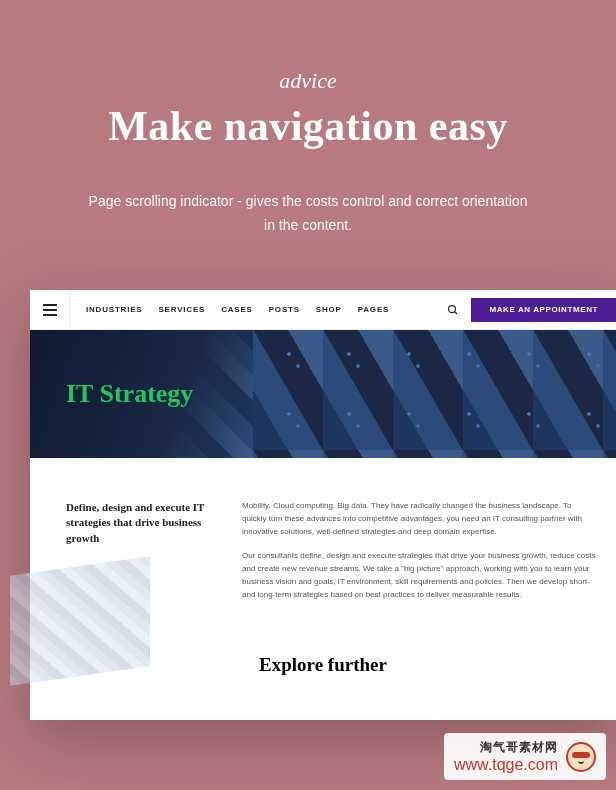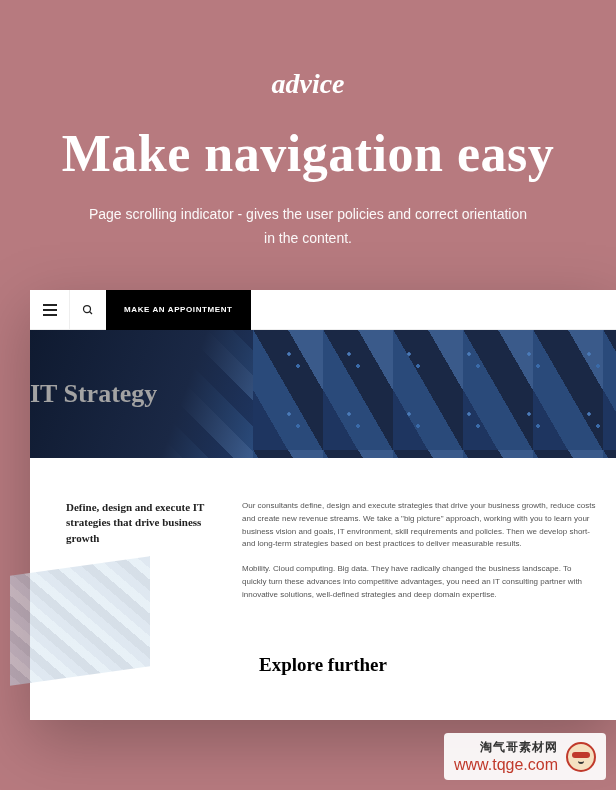--- a/index.html
+++ b/index.html
@@ -1,33 +1,33 @@
 <!DOCTYPE html>
 <html><head>
 <meta charset="utf-8">
 <style>
 *{margin:0;padding:0;box-sizing:border-box}
 body{width:616px;height:790px;background:#b77a7f;font-family:-apple-system,BlinkMacSystemFont,"Segoe UI",Arial,sans-serif;overflow:hidden;position:relative}
 .hero{text-align:center;padding:68px 40px 30px;color:#fff}
-.advice{font-family:Georgia,serif;font-style:italic;font-size:28px;font-weight:700;margin-bottom:24px}
-.headline{font-family:Georgia,serif;font-size:52px;font-weight:700;margin-bottom:20px;letter-spacing:.5px}
+.advice{font-family:Georgia,serif;font-style:italic;font-size:22px;font-weight:400;margin-bottom:8px}
+.headline{font-family:Georgia,serif;font-size:42px;font-weight:700;margin-bottom:40px;letter-spacing:.5px}
 .subhead{font-size:14px;line-height:1.7;opacity:.95;max-width:440px;margin:0 auto}
 .preview{position:absolute;left:30px;right:0;top:290px;width:586px;height:430px;background:#fff;box-shadow:0 20px 60px rgba(0,0,0,.25)}
 .navbar{height:40px;display:flex;align-items:center;border-bottom:1px solid #eee;background:#fff}
 .burger{width:40px;height:40px;display:flex;flex-direction:column;justify-content:center;align-items:center;gap:3px;border-right:1px solid #eee}
 .burger span{width:14px;height:2px;background:#222}
 .navlinks{display:flex;gap:16px;padding-left:16px;flex:1}
 .navlinks a{font-size:8px;letter-spacing:.8px;color:#222;font-weight:600;text-decoration:none}
 .search{width:36px;display:flex;align-items:center;justify-content:center}
 .search svg{width:12px;height:12px}
-.cta{background:#000000;color:#fff;font-size:8px;letter-spacing:.6px;font-weight:600;padding:0 18px;height:40px;display:flex;align-items:center}
+.cta{background:#4c1d95;color:#fff;font-size:8px;letter-spacing:.6px;font-weight:600;padding:0 18px;height:24px;display:flex;align-items:center}
 .banner{height:128px;background:#1a2845;position:relative;overflow:hidden;display:flex;align-items:center}
 .banner-bg{position:absolute;inset:0;background:linear-gradient(110deg,#0f1a30 0%,#1a2845 28%,transparent 42%),repeating-linear-gradient(45deg,#2a4a7a 0 18px,#1e3560 18px 36px,#3a5a8a 36px 54px);opacity:1}
 .banner-geo{position:absolute;right:0;top:0;width:62%;height:100%;background:radial-gradient(circle at 60% 40%,#4a7ab8 3%,transparent 3.5%),radial-gradient(circle at 75% 60%,#3a6aa8 3%,transparent 3.5%),linear-gradient(60deg,#1e3560 25%,#2a4a7a 25% 50%,#1a2845 50% 75%,#3a5a8a 75%);background-size:60px 60px,60px 60px,70px 120px}
-.banner h1{position:relative;font-family:Georgia,serif;color:#a3a3a3;font-size:26px;font-weight:700;line-height:1.25;z-index:2}
+.banner h1{position:relative;font-family:Georgia,serif;color:#22c55e;font-size:26px;font-weight:700;line-height:1.25;padding-left:36px;z-index:2}
 .content{display:flex;padding:42px 18px 22px 36px;gap:28px;position:relative}
 .left-col{width:148px;flex-shrink:0}
 .left-col h3{font-family:Georgia,serif;font-size:11px;font-weight:700;line-height:1.4;color:#222}
 .left-deco{position:absolute;left:-20px;bottom:-40px;width:140px;height:110px;background:repeating-linear-gradient(45deg,#c5d5e5 0 8px,#b5c5d5 8px 16px,#d5e5f0 16px 24px);opacity:.55;transform:skewY(-8deg)}
 .right-col{flex:1;font-size:8px;line-height:1.6;color:#555}
 .right-col p{margin-bottom:12px}
 .explore{text-align:center;padding:18px 0 14px;border-top:0}
 .explore h2{font-family:Georgia,serif;font-size:19px;font-weight:700;color:#000000}
 .watermark{position:absolute;right:10px;bottom:10px;display:flex;align-items:center;gap:8px;background:rgba(255,255,255,.92);padding:6px 10px;border-radius:4px}
 .wm-text{text-align:right}
@@ -36,30 +36,38 @@
 .wm-face{width:30px;height:30px;border:2px solid #c0392b;border-radius:50%;position:relative;background:#f5e0c0}
 .wm-face::before{content:"";position:absolute;top:8px;left:4px;width:18px;height:6px;background:#c0392b;border-radius:3px}
 .wm-face::after{content:"";position:absolute;bottom:6px;left:10px;width:6px;height:3px;border-bottom:2px solid #333;border-radius:0 0 6px 6px}
 </style>
 </head>
 <body>
 
 <div class="hero">
   <div class="advice">advice</div>
   <div class="headline">Make navigation easy</div>
-  <div class="subhead">Page scrolling indicator - gives the user policies and correct orientation in the content.</div>
+  <div class="subhead">Page scrolling indicator - gives the costs control and correct orientation in the content.</div>
 </div>
 
 <div class="preview">
   <div class="navbar">
     <div class="burger">
         <span></span>
         <span></span>
         <span></span>
       </div>
+    <div class="navlinks">
+      <a>INDUSTRIES</a>
+      <a>SERVICES</a>
+      <a>CASES</a>
+      <a>POSTS</a>
+      <a>SHOP</a>
+      <a>PAGES</a>
+    </div>
     <div class="search">
       <svg viewBox="0 0 24 24" fill="none" stroke="#222" stroke-width="2.5">
           <circle cx="10" cy="10" r="7"></circle>
           <line x1="20" y1="20" x2="15" y2="15"></line>
         </svg>
     </div>
     <div class="cta">MAKE AN APPOINTMENT</div>
   </div>
 
   <div class="banner">
@@ -69,22 +77,22 @@
       <span>IT Strategy</span><br>
     </h1>
   </div>
 
   <div class="content">
     <div class="left-deco"></div>
     <div class="left-col">
       <h3>Define, design and execute IT strategies that drive business growth</h3>
     </div>
     <div class="right-col">
+      <p>Mobility. Cloud computing. Big data. They have radically changed the business landscape. To quickly turn these advances into competitive advantages, you need an IT consulting partner with innovative solutions, well-defined strategies and deep domain expertise.</p>
       <p>Our consultants define, design and execute strategies that drive your business growth, reduce costs and create new revenue streams. We take a "big picture" approach, working with you to learn your business vision and goals, IT environment, skill requirements and policies. Then we develop short- and long-term strategies based on best practices to deliver measurable results.</p>
-      <p>Mobility. Cloud computing. Big data. They have radically changed the business landscape. To quickly turn these advances into competitive advantages, you need an IT consulting partner with innovative solutions, well-defined strategies and deep domain expertise.</p>
     </div>
   </div>
 
   <div class="explore">
     <h2>Explore further</h2>
   </div>
 </div>
 
 <div class="watermark">
   <div class="wm-text">

